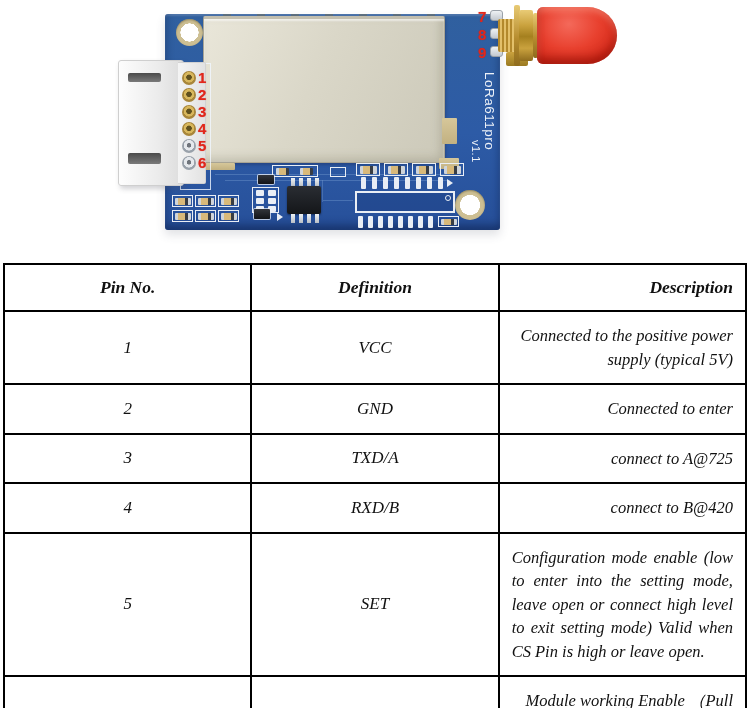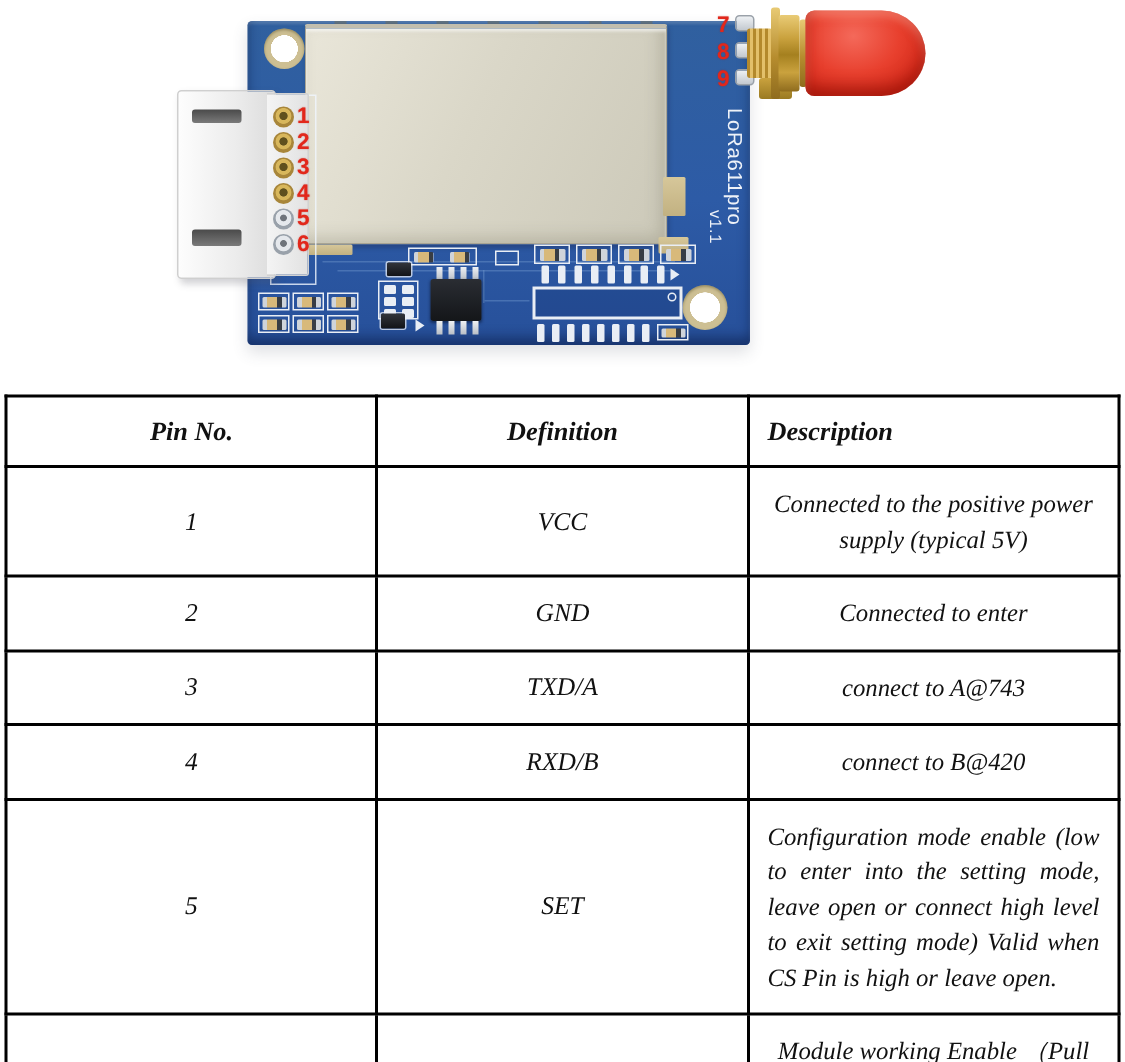--- a/index.html
+++ b/index.html
@@ -63,21 +63,21 @@
        border-left:6px solid #e9eef5;}
   .dip{border:2px solid #e9eef5;background:rgba(18,48,110,.25);}
   .dip-dot{width:6px;height:6px;border:1px solid #e9eef5;border-radius:50%;}
   
   table.pins{position:absolute;left:3px;top:263px;width:744px;border-collapse:collapse;
              table-layout:fixed;font-family:"Liberation Serif",serif;color:#111;}
   table.pins td,table.pins th{border:2px solid #000;padding:12px;vertical-align:middle;font-style:italic;}
   table.pins th{font-size:17.5px;font-weight:bold;text-align:center;}
   td.c-pin{width:89px;text-align:center;font-size:17px;}
   td.c-def{width:98px;text-align:center;font-size:17px;}
-  td.c-desc{width:557px;text-align:center;font-size:16.5px;line-height:23.5px;
+  td.c-desc{width:557px;text-align:right;font-size:16.5px;line-height:23.5px;
             padding:2px 6px 2px 12px;white-space:pre-line;}
   td.c-desc.justify{text-align:justify;margin-left:42px;}
 </style>
 </head>
 <body>
 
 <div class="stage">
 
   <div class="photo">
 
@@ -230,36 +230,36 @@
       <span class="l1">LoRa611pro</span>
       <span class="l2">v1.1</span>
     </div>
   </div>
 
   <table class="pins">
     <tbody>
         <tr style="height:36px">
       <th class="c-pin">Pin No.</th>
       <th class="c-def">Definition</th>
-      <th class="c-desc" style="text-align:left">Description</th>
+      <th class="c-desc" style="text-align:right">Description</th>
     </tr>
     <tr style="height:36px">
       <td class="c-pin">1</td>
       <td class="c-def">VCC</td>
       <td class="c-desc">Connected to the positive power supply (typical 5V)</td>
     </tr>
     <tr style="height:35px">
       <td class="c-pin">2</td>
       <td class="c-def">GND</td>
       <td class="c-desc">Connected to enter</td>
     </tr>
     <tr style="height:36px">
       <td class="c-pin">3</td>
       <td class="c-def">TXD/A</td>
-      <td class="c-desc">connect to A@743</td>
+      <td class="c-desc">connect to A@725</td>
     </tr>
     <tr style="height:35px">
       <td class="c-pin">4</td>
       <td class="c-def">RXD/B</td>
       <td class="c-desc">connect to B@420</td>
     </tr>
     <tr style="height:76px">
       <td class="c-pin">5</td>
       <td class="c-def">SET</td>
       <td class="c-desc justify">Configuration mode enable (low to enter into the setting mode, leave open or connect high level to exit setting mode) Valid when CS Pin is high or leave open.</td>

